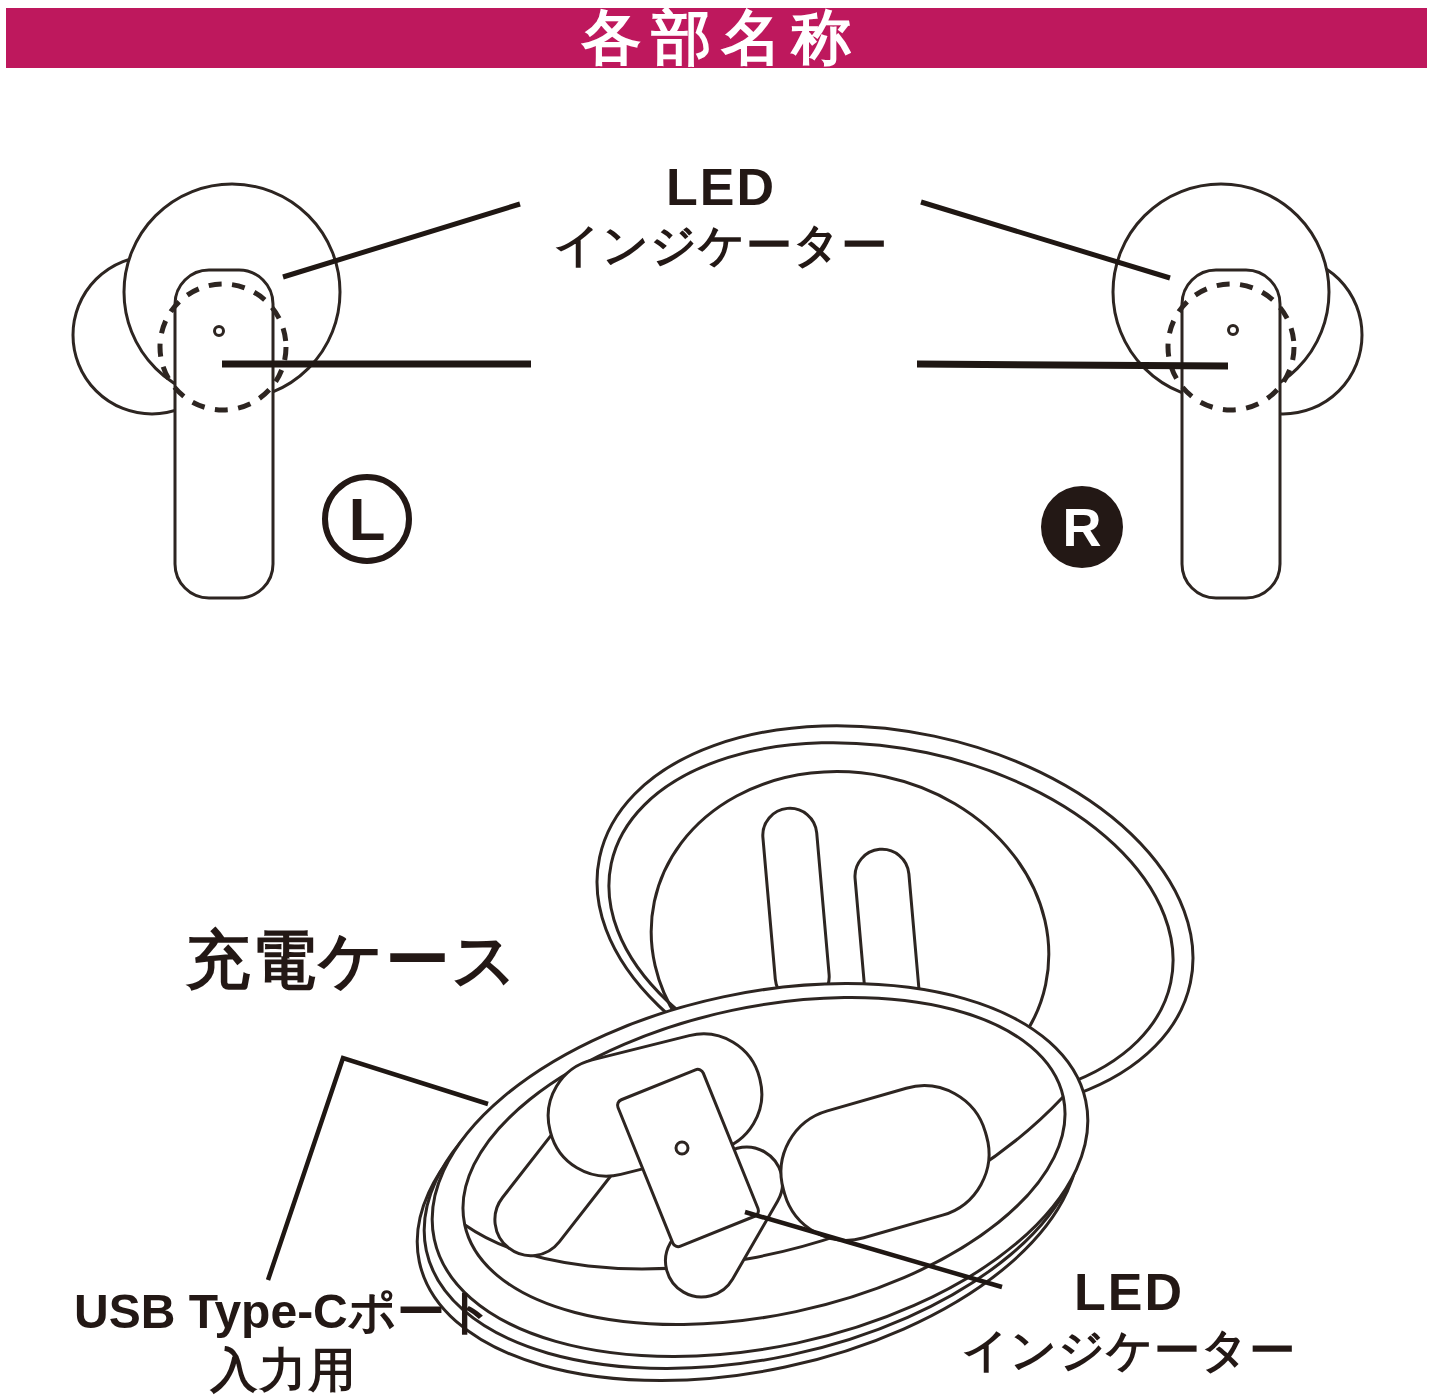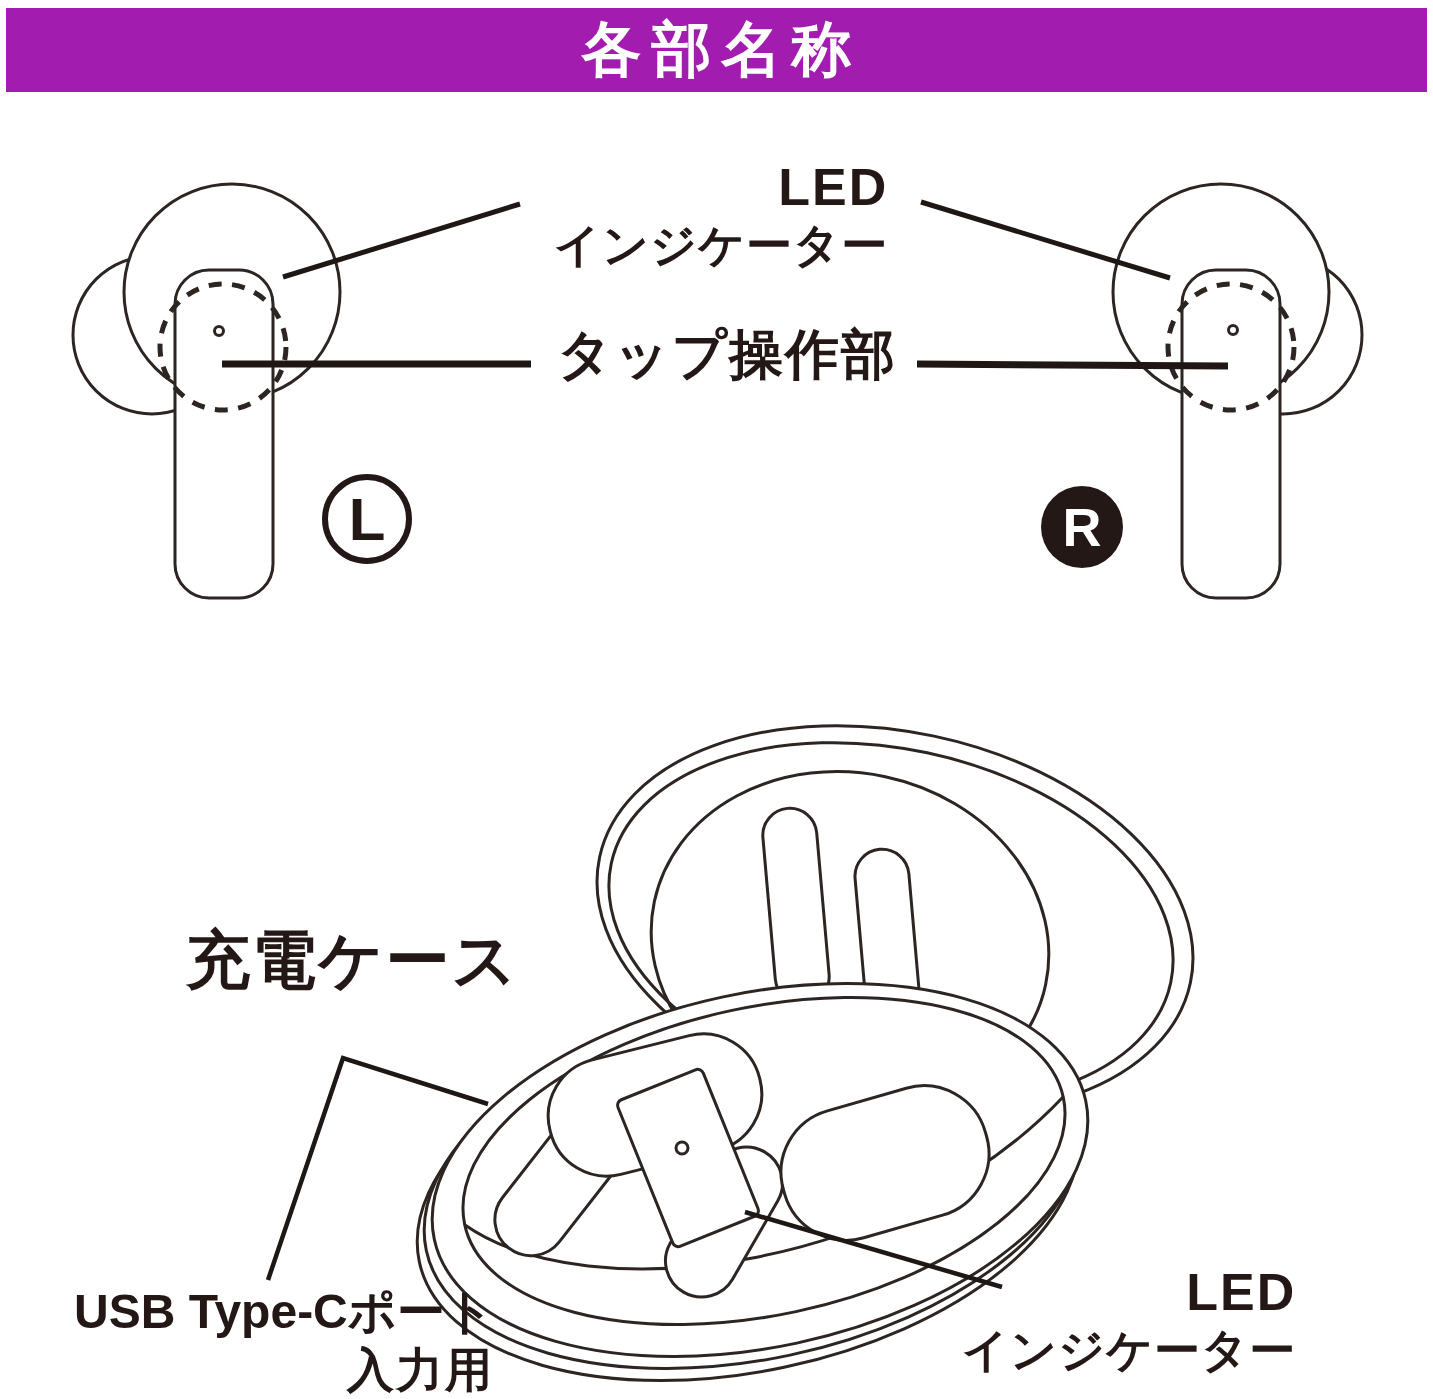--- a/index.html
+++ b/index.html
@@ -2,29 +2,29 @@
 <html><head>
 <meta charset="utf-8">
 <style>
   html,body { margin:0; padding:0; background:#ffffff; }
   .stage {
     position:relative; width:1433px; height:1399px; background:#ffffff;
     font-family:"Liberation Sans","DejaVu Sans",sans-serif; overflow:hidden;
   }
   .artwork { position:absolute; left:0; top:0; }
   .header-bar {
-    position:absolute; left:6px; right:6px; top:8px; height:84px;
-    background:#a21caf; display:flex; align-items:center; justify-content:center;
+    position:absolute; left:6px; right:6px; top:8px; height:60px;
+    background:#be185d; display:flex; align-items:center; justify-content:center;
   }
   .header-bar .title {
     color:#ffffff; font-size:60px; font-weight:bold; letter-spacing:10px;
     padding-left:10px;
   }
   .label { position:absolute; font-weight:bold; color:#231815; white-space:nowrap; line-height:1; }
-  .centered { transform:translateX(-50%); text-align:right; }
+  .centered { transform:translateX(-50%); text-align:center; }
   .led-line1 { font-size:52px; letter-spacing:2px; }
   .led-line2 { font-size:46px; margin-top:9px; letter-spacing:1px; }
   .tap-label { font-size:54px; letter-spacing:2px; }
   .body-label { font-size:64px; letter-spacing:2px; }
   .case-label { font-size:64px; letter-spacing:2px; }
   .usb-line1 { font-size:48px; letter-spacing:0px; }
   .usb-line2 { font-size:47px; margin-top:10px; letter-spacing:2px; }
   .badge { position:absolute; border-radius:50%; box-sizing:border-box;
            display:flex; align-items:center; justify-content:center; font-weight:bold; }
   .badge-l { left:322px; top:474px; width:90px; height:90px; border:6px solid #231815;
@@ -93,21 +93,20 @@
 
   <div class="header-bar">
     <span class="title">各部名称</span>
   </div>
 
   <div class="label centered" style="left:721px; top:161px;">
     <div class="led-line1">LED</div>
     <div class="led-line2">インジケーター</div>
   </div>
 
-  <div class="label centered tap-label" style="left:727px; top:327px;">タップ操作部</div>
 
   <div class="badge badge-l">
     <span>L</span>
   </div>
 
 
   <div class="badge badge-r">
     <span>R</span>
   </div>
 

